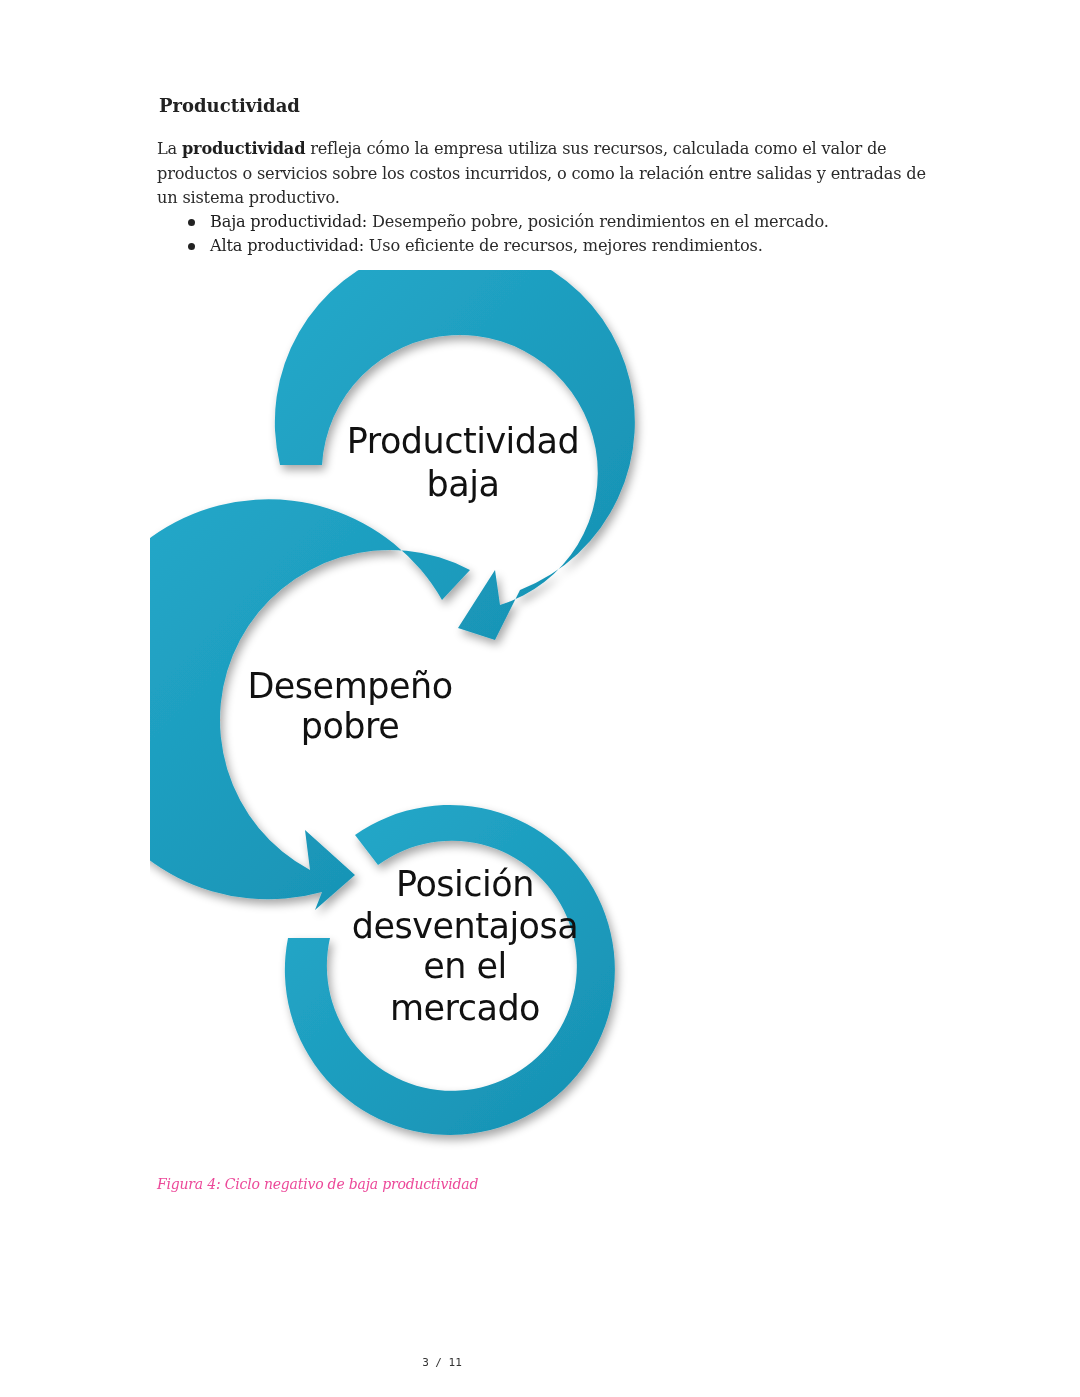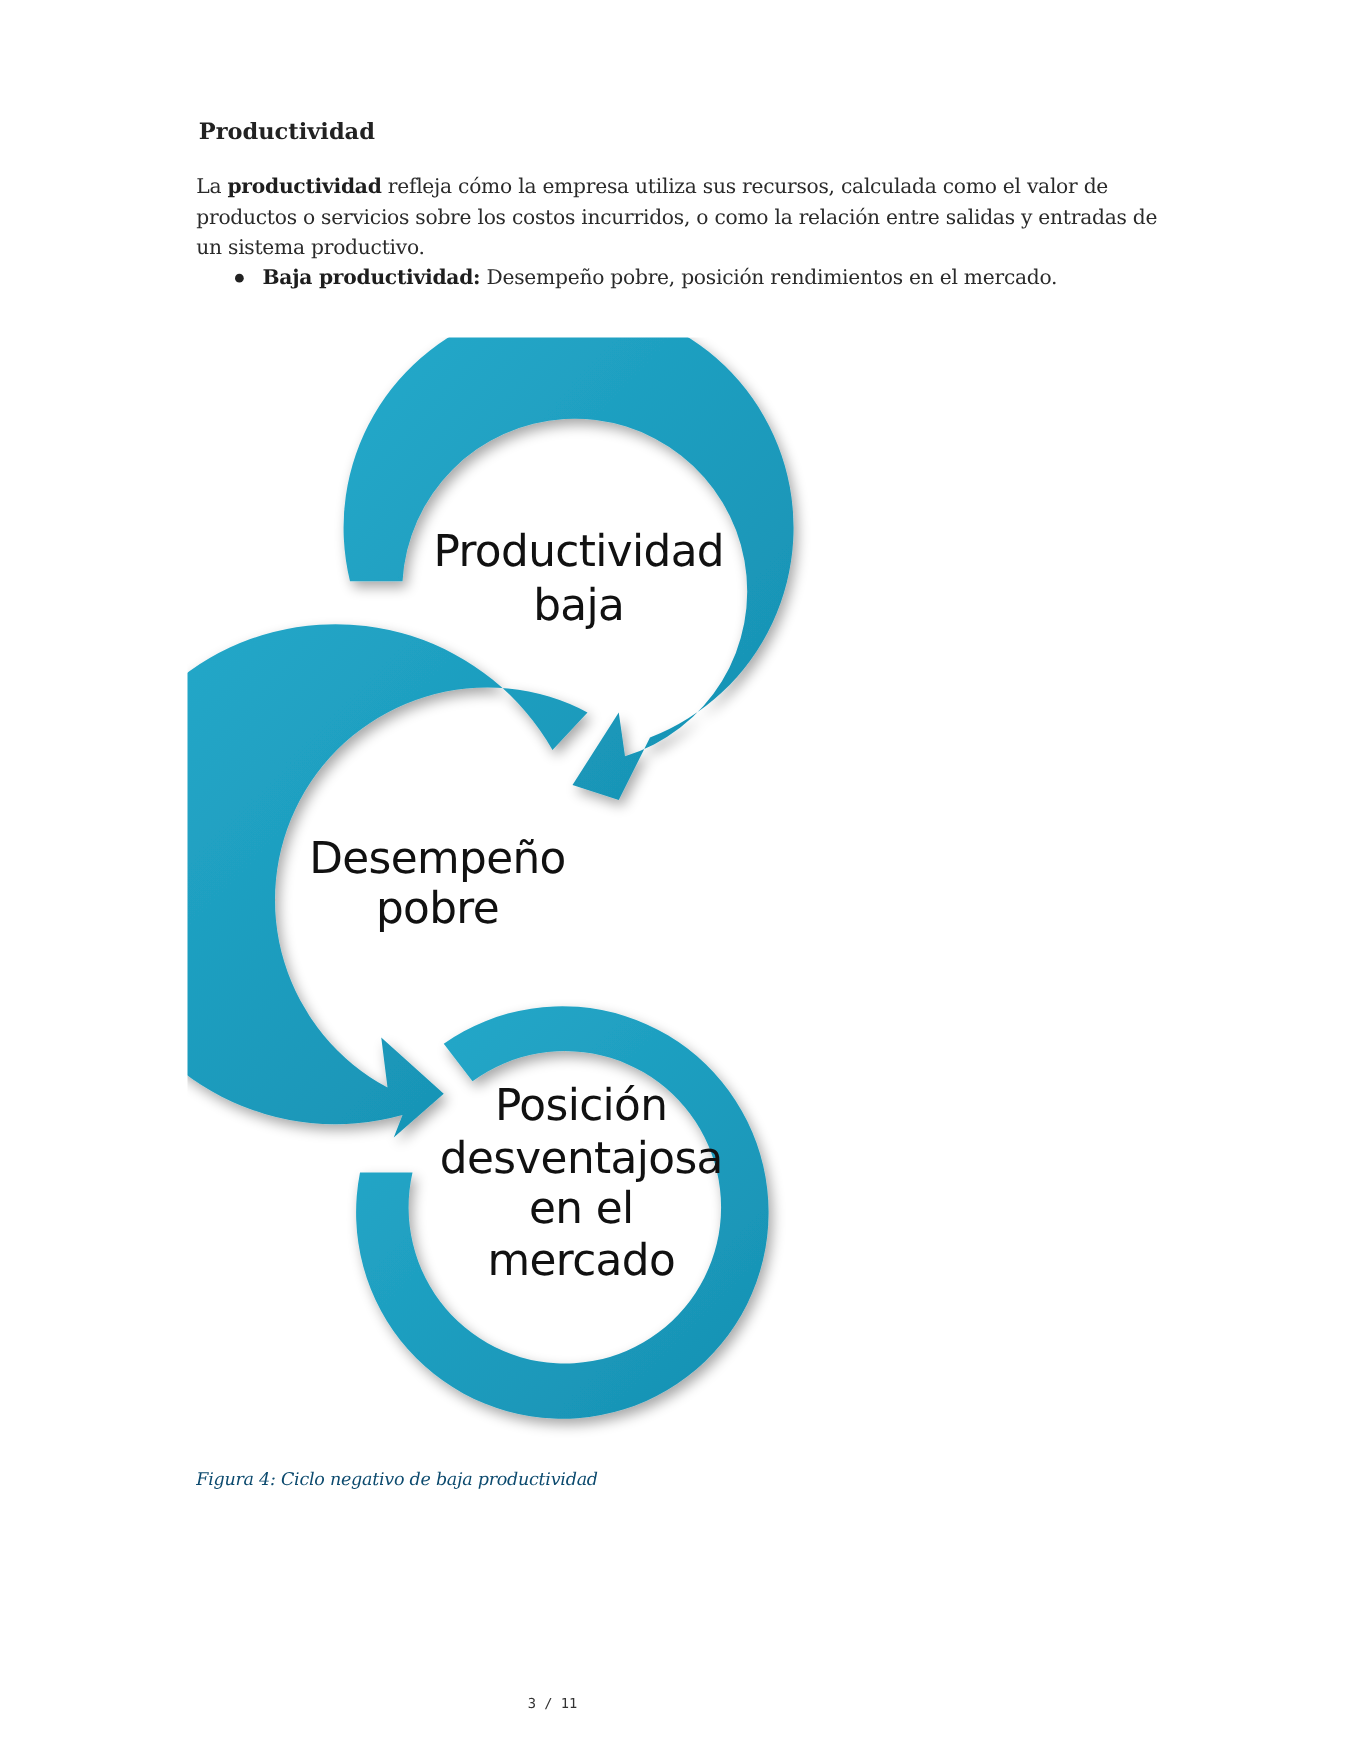--- a/index.html
+++ b/index.html
@@ -4,40 +4,41 @@
 <style>
   html, body { margin: 0; padding: 0; background: #ffffff; }
   body { width: 1080px; height: 1397px; position: relative; overflow: hidden; color: #222222; }
   .serif { font-family: "DejaVu Serif", "Liberation Serif", serif; }
   .section-title { position: absolute; left: 159px; top: 95px; font-size: 18px; font-weight: bold; color: #222; }
   .para { position: absolute; left: 157px; top: 137px; width: 780px; font-size: 16.2px; line-height: 24.5px; color: #2a2a2a; letter-spacing: -0.2px; }
   .para b { font-weight: bold; color: #1e1e1e; }
   ul.bullets { position: absolute; left: 160px; top: 210px; margin: 0; padding: 0 0 0 50px; list-style: none; font-size: 16.2px; line-height: 24px; color: #2a2a2a; letter-spacing: -0.2px; }
   ul.bullets li { position: relative; }
   ul.bullets li::before { content: ""; position: absolute; left: -22px; top: 9px; width: 7px; height: 7px; border-radius: 50%; background: #222; }
-  ul.bullets b { font-weight: bold; color: #1e1e1e; }
+  ul.bullets b { font-weight: normal; color: #1e1e1e; }
   .diagram { position: absolute; left: 150px; top: 270px; width: 540px; height: 880px; }
   .diagram svg { width: 540px; height: 880px; display: block; }
   .diagram-label { font-family: "DejaVu Sans", "Liberation Sans", sans-serif; fill: #111111; font-size: 35px; text-anchor: middle; letter-spacing: -0.5px; }
-  .caption { position: absolute; left: 157px; top: 1176px; font-size: 14px; font-style: italic; color: #0c4a6e; letter-spacing: -0.2px; }
+  .caption { position: absolute; left: 157px; top: 1176px; font-size: 14px; font-style: italic; color: #ec4899; letter-spacing: -0.2px; }
   .page-num { position: absolute; left: 0; width: 884px; top: 1356px; text-align: center; font-family: "DejaVu Sans Mono", "Liberation Mono", monospace; font-size: 11px; color: #333; }
 </style>
 </head>
 <body>
 
 <div>
 
   <div class="section-title serif">Productividad</div>
 
   <p class="para serif" style="margin:0;">
     <span>La </span><b>productividad</b><span> refleja cómo la empresa utiliza sus recursos, calculada como el valor de productos o servicios sobre los costos incurridos, o como la relación entre salidas y entradas de un sistema productivo.</span>
   </p>
 
   <ul class="bullets serif">
     <li><b>Baja productividad:</b><span> Desempeño pobre, posición rendimientos en el mercado.</span></li>
+    <li><b>Alta productividad:</b><span> Uso eficiente de recursos, mejores rendimientos.</span></li>
   </ul>
 
   <div class="diagram">
     <svg viewBox="0 0 540 880" xmlns="http://www.w3.org/2000/svg">
       <defs>
         <linearGradient id="arrowGrad" x1="0" y1="0" x2="1" y2="1">
           <stop offset="0" stop-color="#25aacb"></stop>
           <stop offset="1" stop-color="#1690b2"></stop>
         </linearGradient>
         <filter id="shadow" x="-10%" y="-10%" width="130%" height="130%">

